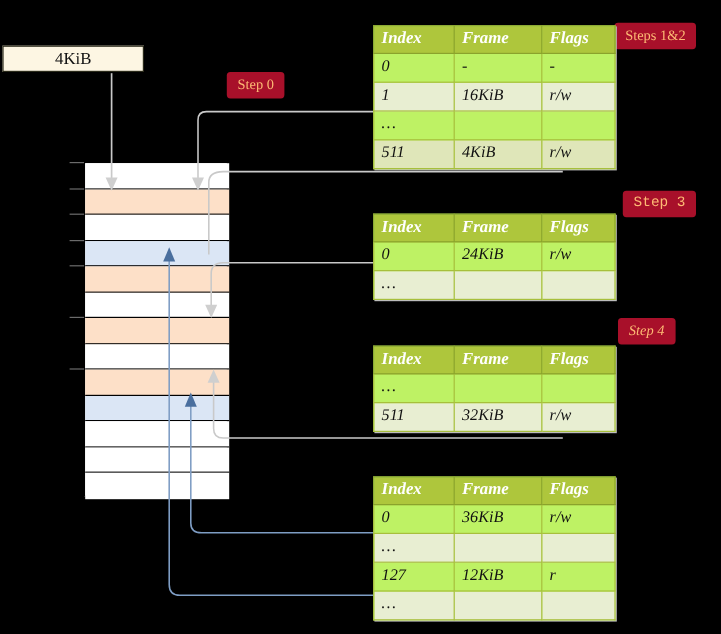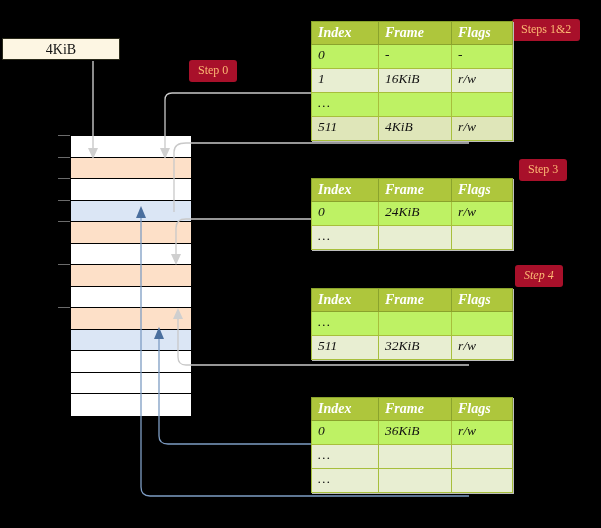--- a/index.html
+++ b/index.html
@@ -180,21 +180,21 @@
 
 <div class="memtick" style="top: 135px;"></div>
     <div class="memtick" style="top: 156.5px;"></div>
     <div class="memtick" style="top: 178px;"></div>
     <div class="memtick" style="top: 199.5px;"></div>
     <div class="memtick" style="top: 221px;"></div>
     <div class="memtick" style="top: 264px;"></div>
     <div class="memtick" style="top: 307px;"></div>
     <div class="badge" style="left: 189px; top: 40px; margin-top: 20px;">Step 0</div>
     <div class="badge" style="left: 512px; top: 19px;">Steps 1&amp;2</div>
-    <div class="badge" style="left: 519px; top: 159px;">Step 3</div>
+    <div class="badge" style="left: 519px; top: 159px; font-family: Liberation Mono, monospace;">Step 3</div>
     <div class="badge" style="left: 515px; top: 265px; font-style: italic;">Step 4</div>
     <table class="ptable" style="left: 311px; top: 21px;">
       <thead>
         <tr>
           <th class="col-index">Index</th>
           <th class="col-frame">Frame</th>
           <th class="col-flags">Flags</th>
         </tr>
       </thead>
       <tbody>
@@ -274,20 +274,25 @@
         <tr>
           <td>0</td>
           <td>36KiB</td>
           <td>r/w</td>
         </tr>
         <tr class="alt">
           <td class=" ellipsis">…</td>
           <td></td>
           <td></td>
         </tr>
+        <tr>
+          <td>127</td>
+          <td>12KiB</td>
+          <td>r</td>
+        </tr>
         <tr class="alt">
           <td class=" ellipsis">…</td>
           <td></td>
           <td></td>
         </tr>
       </tbody>
     </table>
   </div>
 
 </body></html>

